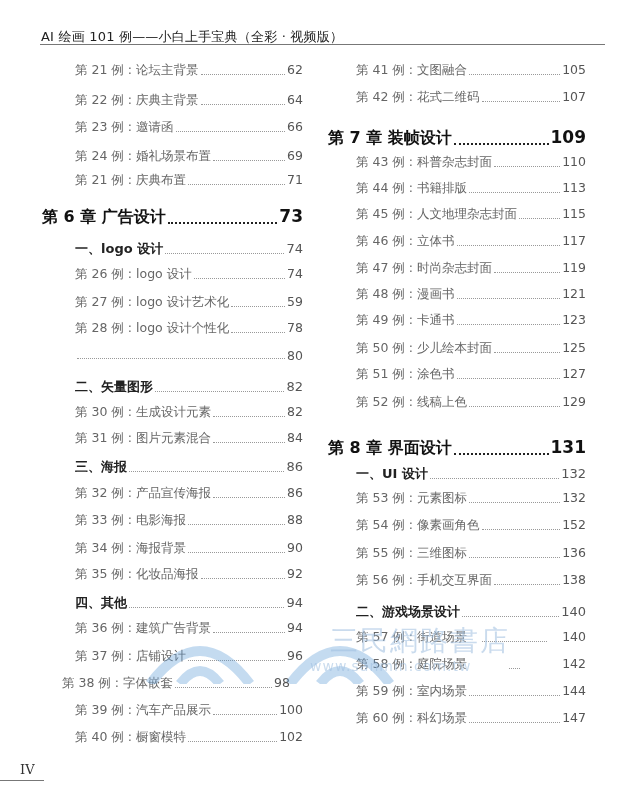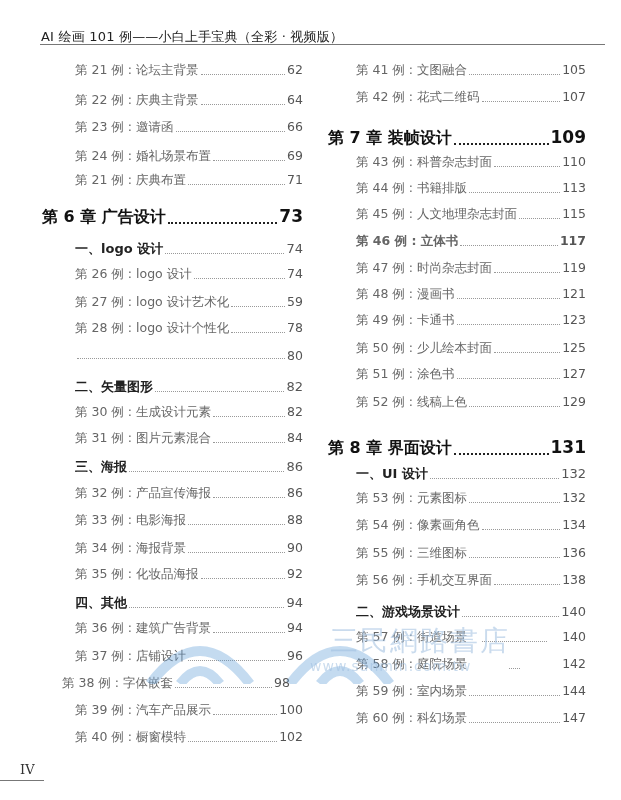--- a/index.html
+++ b/index.html
@@ -209,21 +209,21 @@
     <div class="row entry" style="left: 356px; width: 230px; top: 180px;">
       <span class="label">第 44 例 : 书籍排版</span>
       <span class="dots"></span>
       <span class="page">113</span>
     </div>
     <div class="row entry" style="left: 356px; width: 230px; top: 206px;">
       <span class="label">第 45 例 : 人文地理杂志封面</span>
       <span class="dots"></span>
       <span class="page">115</span>
     </div>
-    <div class="row entry" style="left: 356px; width: 230px; top: 233px; font-weight: bold;">
+    <div class="row entry" style="left: 356px; width: 230px; top: 233px;">
       <span class="label">第 46 例 : 立体书</span>
       <span class="dots"></span>
       <span class="page">117</span>
     </div>
     <div class="row entry" style="left: 356px; width: 230px; top: 260px;">
       <span class="label">第 47 例 : 时尚杂志封面</span>
       <span class="dots"></span>
       <span class="page">119</span>
     </div>
     <div class="row entry" style="left: 356px; width: 230px; top: 286px;">
@@ -262,21 +262,21 @@
       <span class="page">132</span>
     </div>
     <div class="row entry" style="left: 356px; width: 230px; top: 490px;">
       <span class="label">第 53 例 : 元素图标</span>
       <span class="dots"></span>
       <span class="page">132</span>
     </div>
     <div class="row entry" style="left: 356px; width: 230px; top: 517px;">
       <span class="label">第 54 例 : 像素画角色</span>
       <span class="dots"></span>
-      <span class="page">134</span>
+      <span class="page">152</span>
     </div>
     <div class="row entry" style="left: 356px; width: 230px; top: 545px;">
       <span class="label">第 55 例 : 三维图标</span>
       <span class="dots"></span>
       <span class="page">136</span>
     </div>
     <div class="row entry" style="left: 356px; width: 230px; top: 572px;">
       <span class="label">第 56 例 : 手机交互界面</span>
       <span class="dots"></span>
       <span class="page">138</span>

